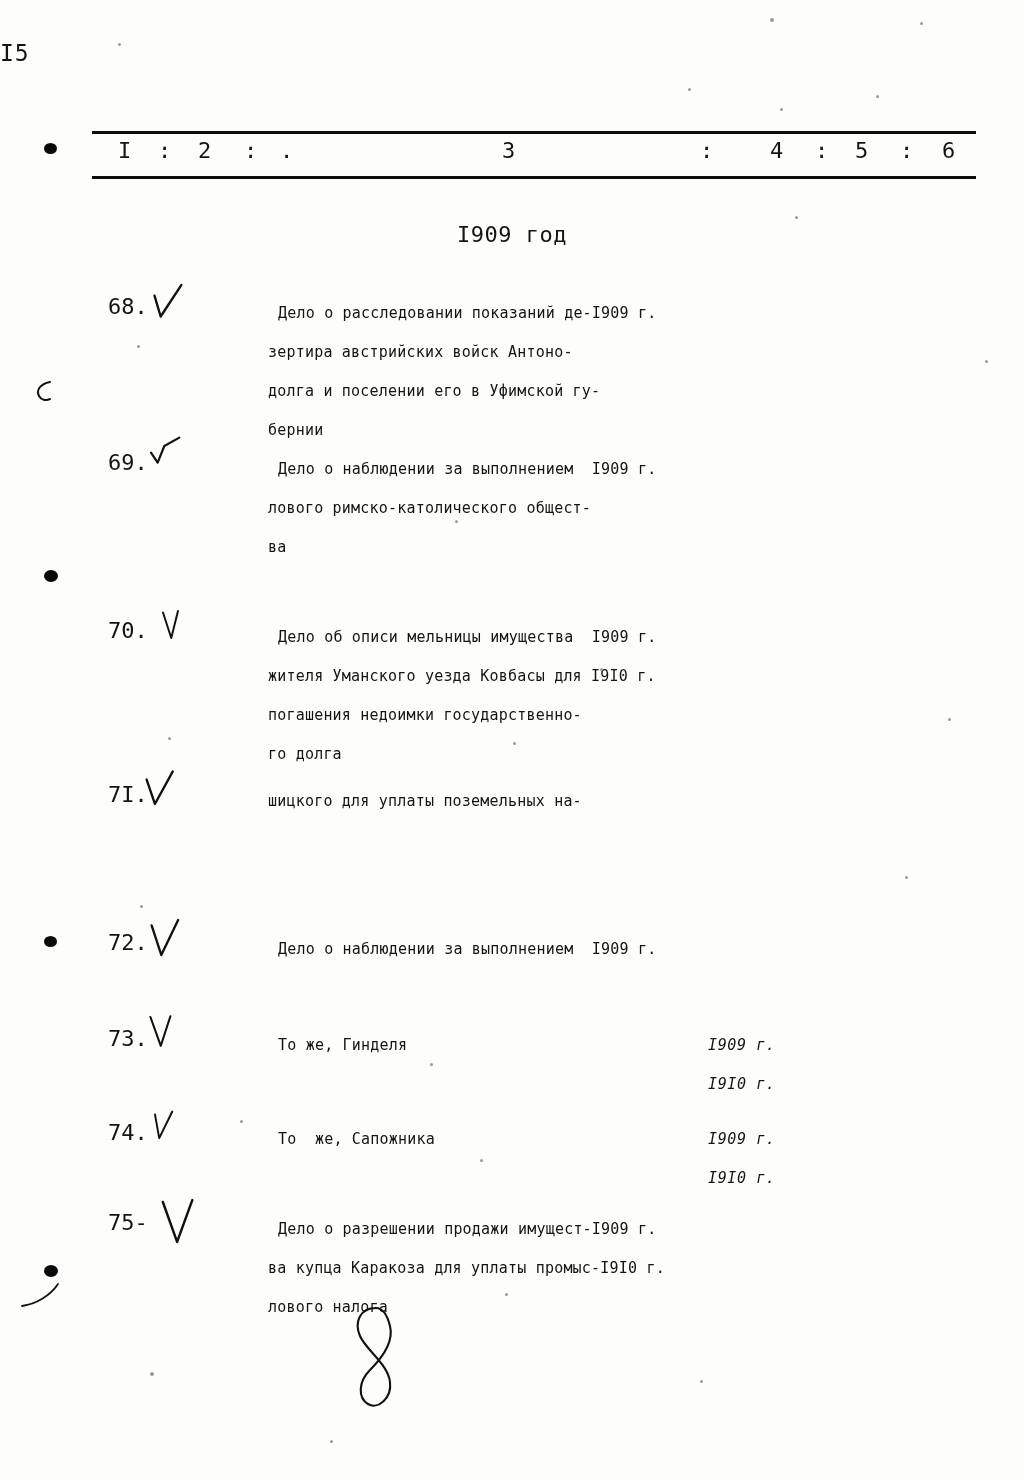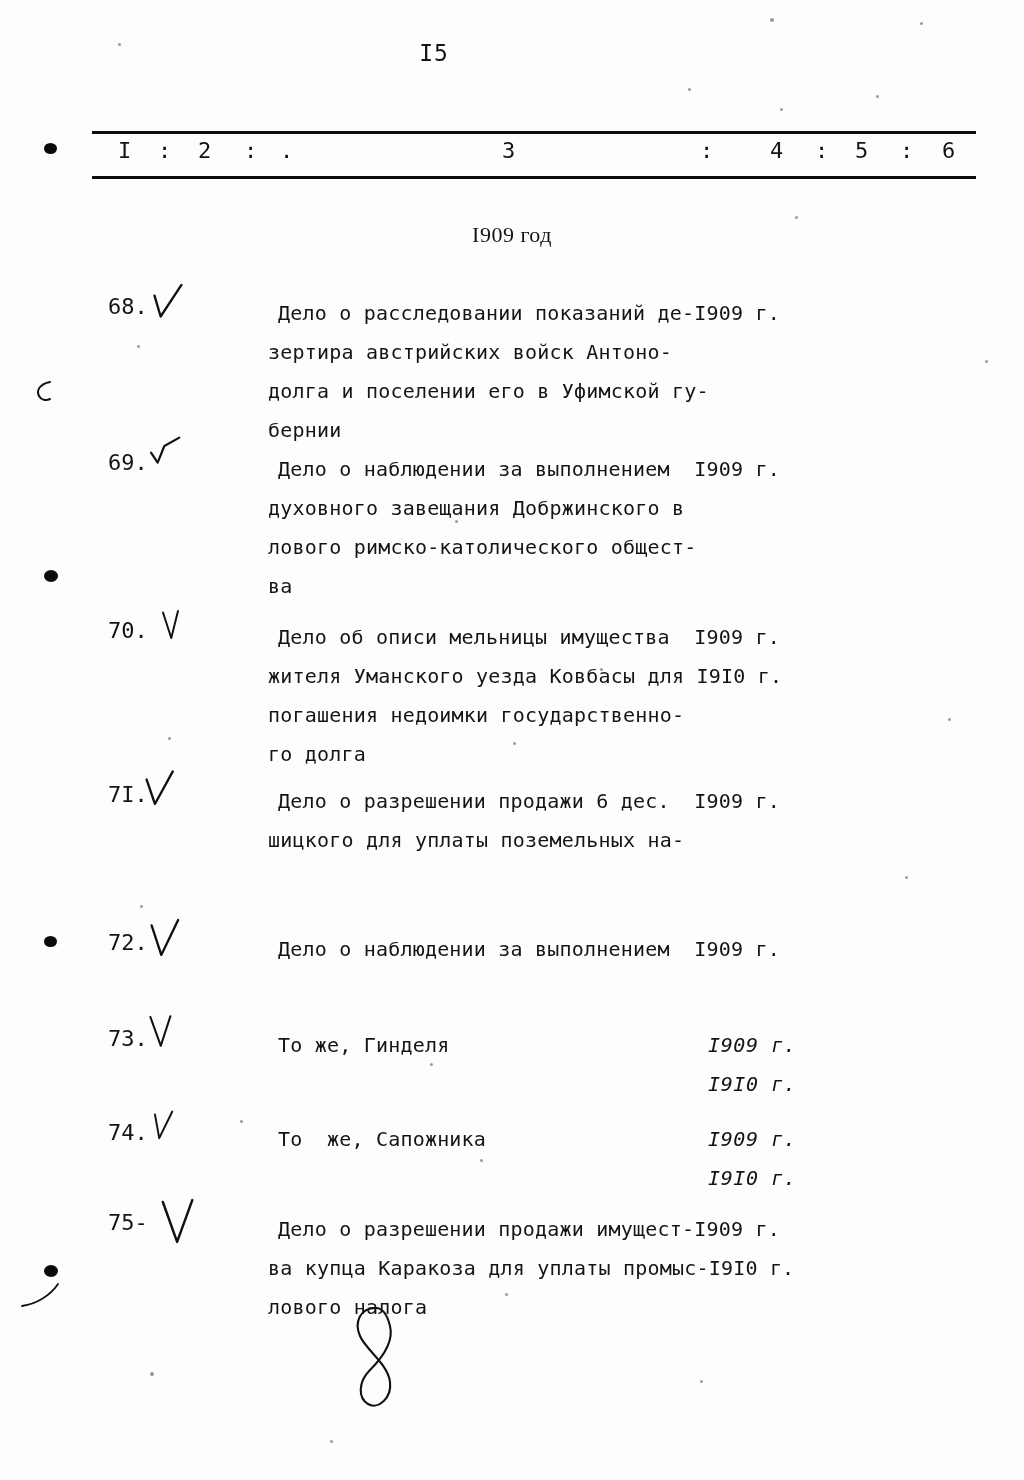--- a/index.html
+++ b/index.html
@@ -22,21 +22,21 @@
     inset: 0;
     background: #fdfdfc;
   }
 
   
   .page-number {
     position: absolute;
     top: 40px;
     left: 0;
     width: 868px;
-    text-align: center;
+    text-align: left;
     font-size: 23px;
     letter-spacing: 1px;
     font-family: "DejaVu Sans Mono", monospace;
   }
 
   
   .rule-top {
     position: absolute;
     left: 92px;
     top: 131px;
@@ -80,21 +80,20 @@
 
   
   .year-heading {
     position: absolute;
     top: 222px;
     left: 0;
     width: 1024px;
     text-align: center;
     font-size: 22px;
     letter-spacing: 0.5px;
-    font-family: Liberation Serif, serif;
   }
 
   
   .entry {
     position: absolute;
     left: 0;
     width: 1024px;
   }
   .entry-num {
     position: absolute;
@@ -111,21 +110,21 @@
     pointer-events: none;
   }
   .entry-body {
     position: absolute;
     left: 268px;
     top: 0;
     width: 560px;
   }
   .line {
     height: 39px;
-    font-size: 20px;
+    font-size: 15px;
     white-space: pre;
     line-height: 39px;
     letter-spacing: 0.2px;
   }
   .line.indent { padding-left: 10px; }
 
   
   .dates {
     position: absolute;
     left: 708px;
@@ -198,21 +197,20 @@
           <div class="line">бернии</div>
         </div>
       </div>
       <div class="entry" style="top: 450px;">
         <div class="entry-num">69.</div>
         <svg class="check" viewBox="0 0 40 48" style="left: 146px; width: 40px; height: 40px; transform: rotate(0deg);">
           <path d="M2 20 L10 32 L18 12 L36 2" fill="none" stroke="#111" stroke-width="2.6" stroke-linecap="round" stroke-linejoin="round"></path>
         </svg>
         <div class="entry-body">
           <div class="line indent">Дело о наблюдении за выполнением  I909 г.</div>
-          <div class="line">духовного завещания Добржинского в</div>
           <div class="line">лового римско-католического общест-</div>
           <div class="line">ва</div>
         </div>
       </div>
       <div class="entry" style="top: 618px;">
         <div class="entry-num">70.</div>
         <svg class="check" viewBox="0 0 40 48" style="left: 160px; width: 30px; height: 44px; transform: rotate(0deg);">
           <path d="M4 6 L15 40 L24 4" fill="none" stroke="#111" stroke-width="2.6" stroke-linecap="round" stroke-linejoin="round"></path>
         </svg>
         <div class="entry-body">
@@ -221,21 +219,20 @@
           <div class="line">погашения недоимки государственно-</div>
           <div class="line">го долга</div>
         </div>
       </div>
       <div class="entry" style="top: 782px;">
         <div class="entry-num">7I.</div>
         <svg class="check" viewBox="0 0 40 48" style="left: 142px; width: 36px; height: 44px; transform: rotate(6deg);">
           <path d="M4 14 L16 40 L32 2" fill="none" stroke="#111" stroke-width="2.6" stroke-linecap="round" stroke-linejoin="round"></path>
         </svg>
         <div class="entry-body">
-          <div class="line indent">Дело о разрешении продажи 6 дес.  I909 г.</div>
           <div class="line">шицкого для уплаты поземельных на-</div>
         </div>
       </div>
       <div class="entry" style="top: 930px;">
         <div class="entry-num">72.</div>
         <svg class="check" viewBox="0 0 40 48" style="left: 148px; width: 36px; height: 46px; transform: rotate(4deg);">
           <path d="M3 10 L16 42 L32 2" fill="none" stroke="#111" stroke-width="2.6" stroke-linecap="round" stroke-linejoin="round"></path>
         </svg>
         <div class="entry-body">
           <div class="line indent">Дело о наблюдении за выполнением  I909 г.</div>

